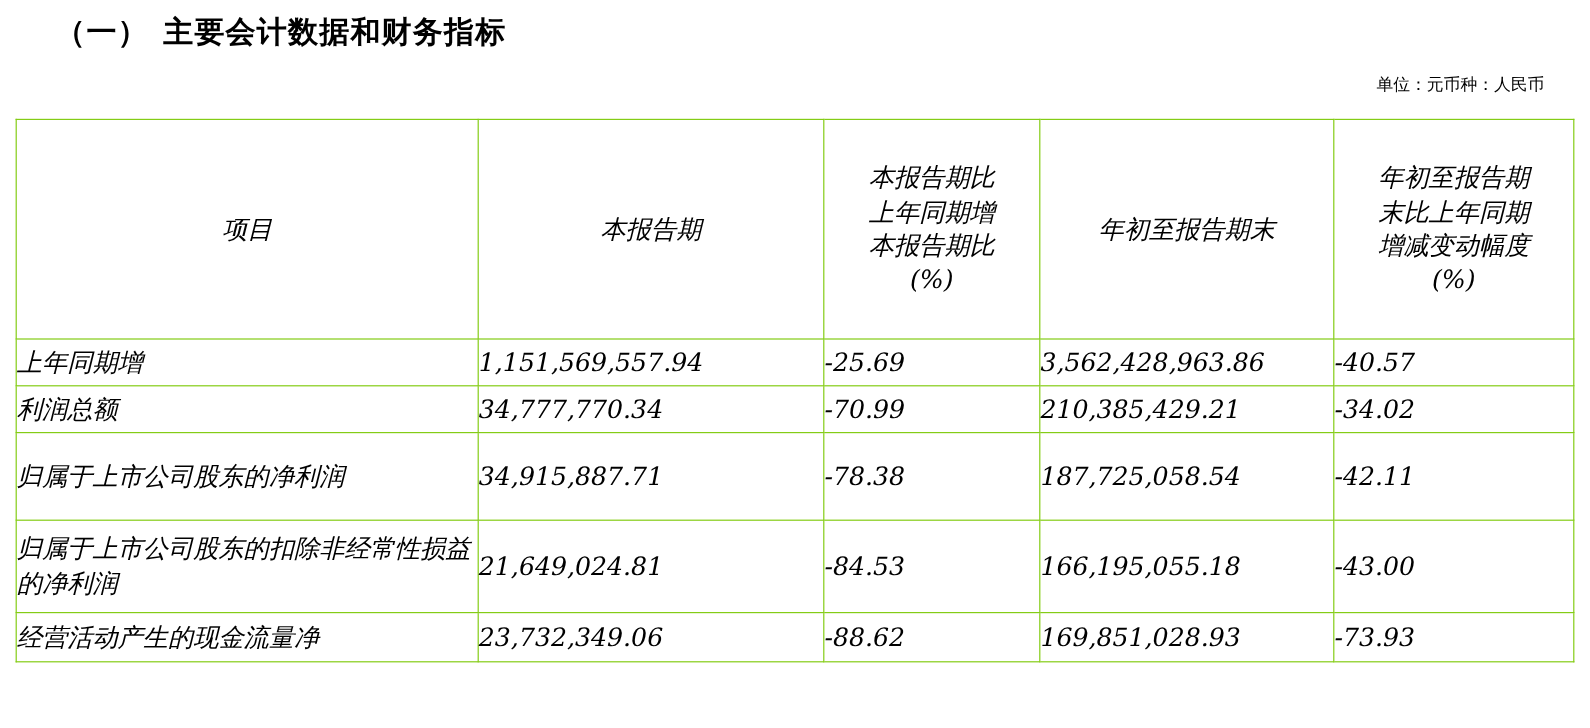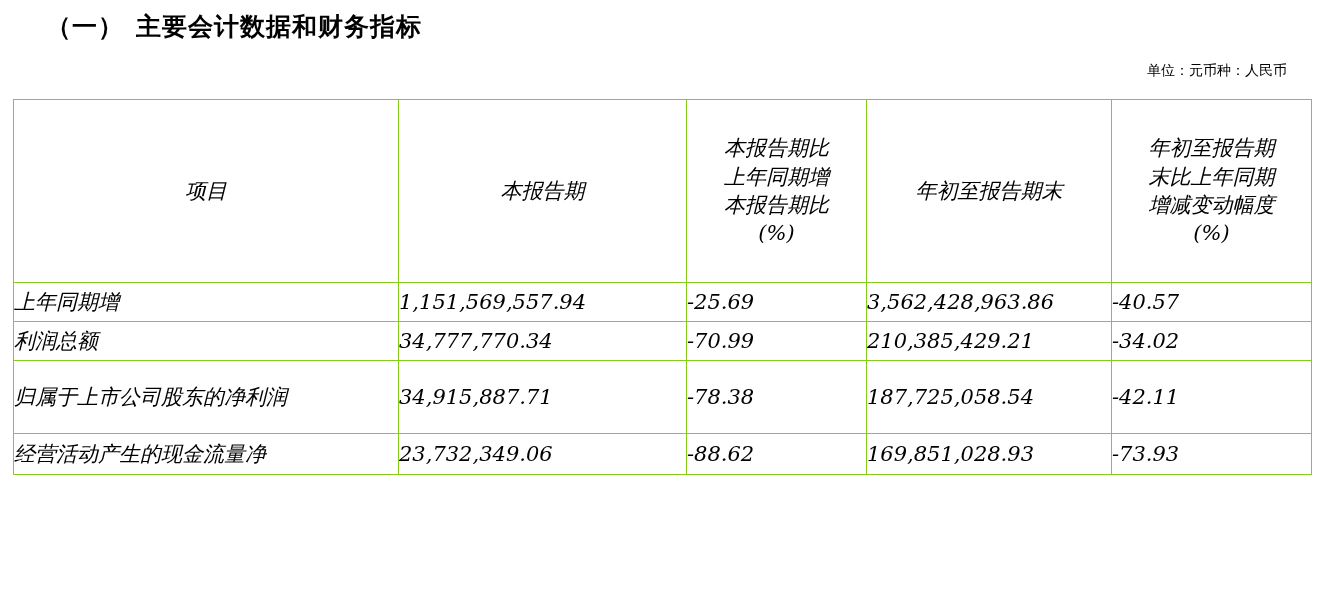--- a/index.html
+++ b/index.html
@@ -143,20 +143,27 @@
         <td class="num">210,385,429.21</td>
         <td class="num">-34.02</td>
       </tr>
       <tr class="r3">
         <td class="item">归属于上市公司股东的净利润</td>
         <td class="num">34,915,887.71</td>
         <td class="num">-78.38</td>
         <td class="num">187,725,058.54</td>
         <td class="num">-42.11</td>
       </tr>
+      <tr class="r4">
+        <td class="item">归属于上市公司股东的扣除非经常性损益的净利润</td>
+        <td class="num">21,649,024.81</td>
+        <td class="num">-84.53</td>
+        <td class="num">166,195,055.18</td>
+        <td class="num">-43.00</td>
+      </tr>
       <tr class="r5">
         <td class="item">经营活动产生的现金流量净</td>
         <td class="num">23,732,349.06</td>
         <td class="num">-88.62</td>
         <td class="num">169,851,028.93</td>
         <td class="num">-73.93</td>
       </tr>
     </tbody>
   </table>
 

